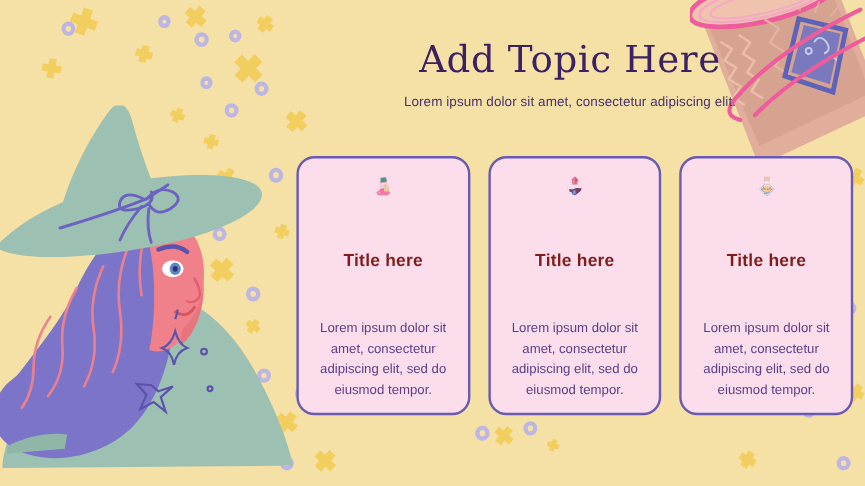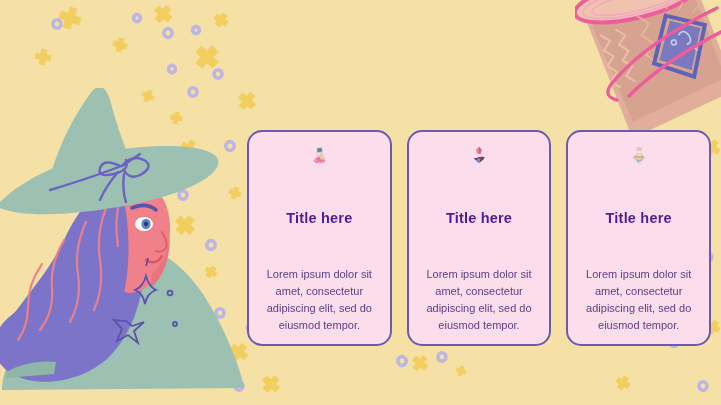--- a/index.html
+++ b/index.html
@@ -58,21 +58,21 @@
     align-items:center;
     padding:12px 11px 10px;
     position:relative;
     gap:32px;
   }
   .card-icon { width:72px; height:82px; margin-top:3px; }
   .card-title {
     margin-top:14px;
     font-size:14.5px;
     font-weight:bold;
-    color:#4c1d95;
+    color:#7f1d1d;
     letter-spacing:.2px;
   }
   .card-body {
     margin-top:8px;
     font-size:11px;
     line-height:1.55;
     color:#5C3F86;
     text-align:center;
     padding:0 2px;
   }
@@ -264,20 +264,24 @@
       <path d="M152,188 q3,11 10,14 q-9,3 -11,14 q-2,-11 -10,-14 q8,-3 11,-14 z"></path>
       <path d="M138,238 l12,-4 l-10,9 l4,12 l-10,-8 l-11,6 l5,-12 l-8,-9 l12,1 z"></path>
       <circle cx="176" cy="205" r="2.4"></circle>
       <circle cx="181" cy="236" r="2"></circle>
       <path d="M152,178 q2,-5 2,-8"></path>
     </g>
 
     <path d="M12,284 C26,276 46,272 62,274 L60,286 L12,290 Z" fill="#8FB6A6"></path>
   </svg>
 
+  <div id="header">
+    <div id="page-title">Add Topic Here</div>
+    <div id="page-subtitle">Lorem ipsum dolor sit amet, consectetur adipiscing elit.</div>
+  </div>
 
   <div id="cards">
 
     <div class="card">
       <svg class="card-icon" viewBox="0 0 72 82">
 
         <path d="M26,6 L48,2 L52,20 L28,26 Z" fill="#56998C"></path>
         <path d="M27,16 L51,11 L52,22 L28,27 Z" fill="#4C8C80"></path>
         <path d="M26,6 L48,2 L52,20 L28,26 Z" fill="none" stroke="#E8A9BE" stroke-width="1.4"></path>
 

